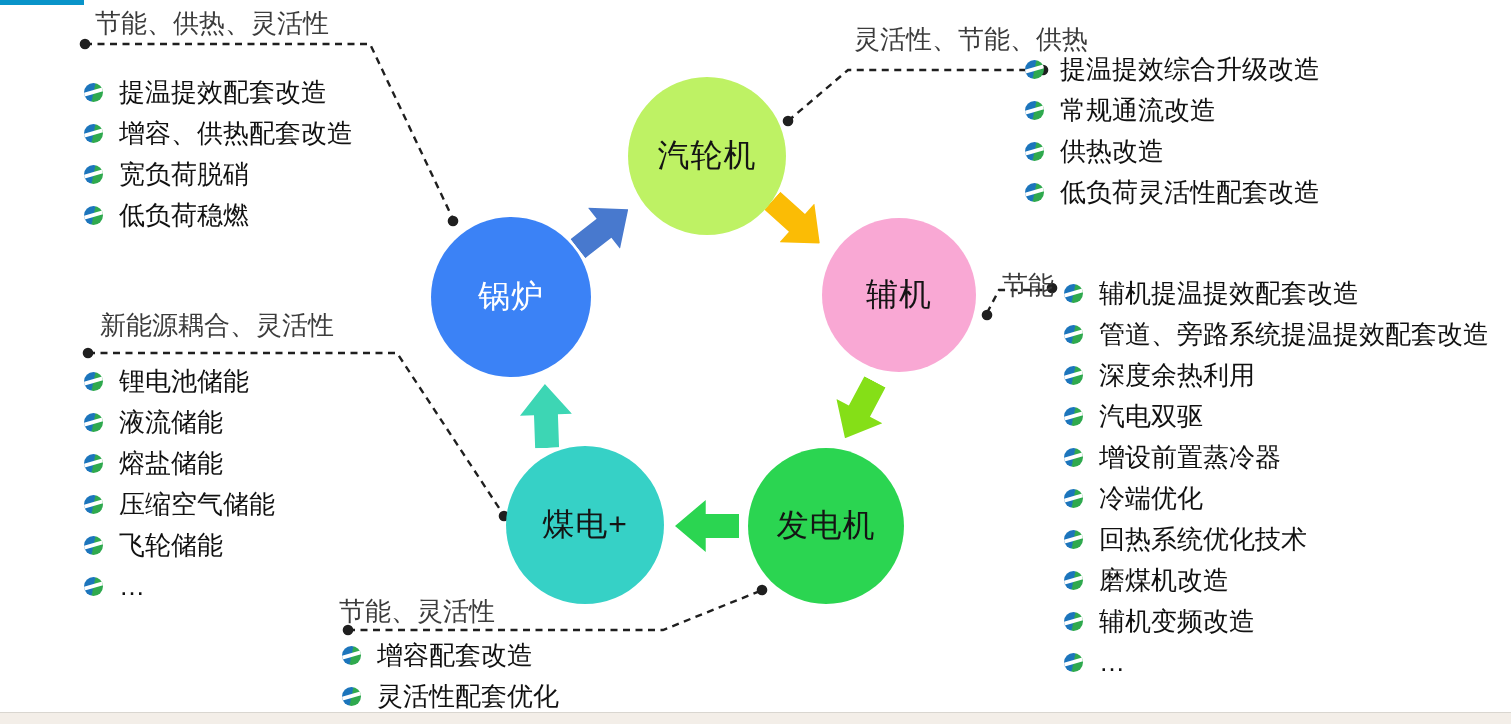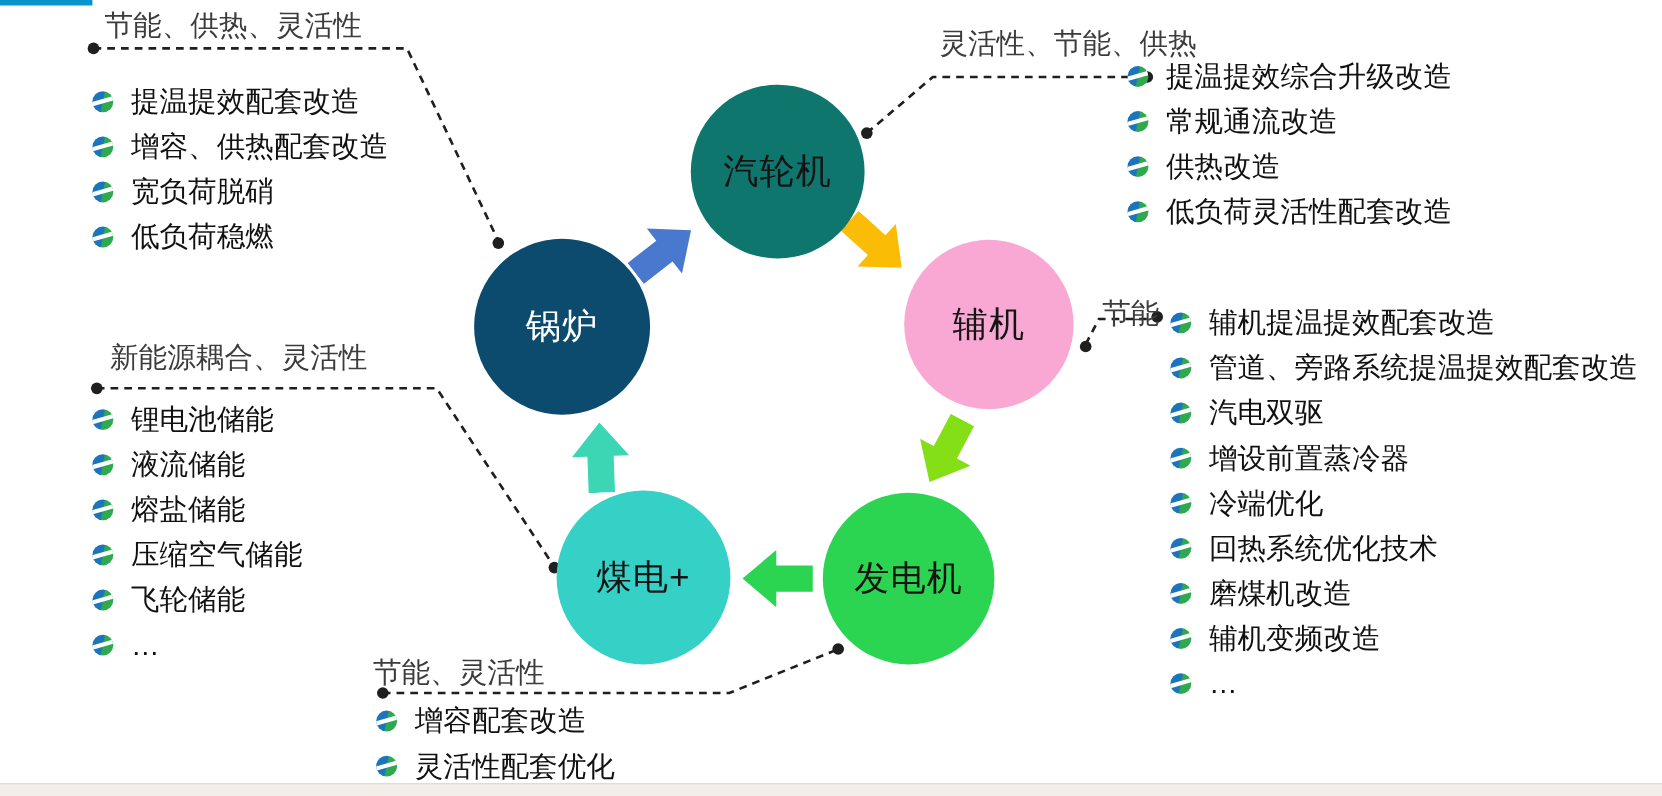--- a/index.html
+++ b/index.html
@@ -83,33 +83,33 @@
     <circle cx="348" cy="630" r="5.3" fill="#1F1F1F"></circle>
     <circle cx="762" cy="590" r="5.3" fill="#1F1F1F"></circle>
   </svg>
 
   <div class="barrow" id="arrow-boiler-to-turbine" style="background: rgb(72, 121, 206);"></div>
   <div class="barrow" id="arrow-turbine-to-aux" style="background: rgb(251, 188, 5);"></div>
   <div class="barrow" id="arrow-aux-to-generator" style="background: rgb(133, 223, 23);"></div>
   <div class="barrow" id="arrow-generator-to-coal" style="background: rgb(43, 213, 81);"></div>
   <div class="barrow" id="arrow-coal-to-boiler" style="background: rgb(61, 214, 180);"></div>
 
-  <div class="node" id="node-turbine" style="background: #0f766e;">
+  <div class="node" id="node-turbine" style="background: #bef264;">
       <span>汽轮机</span>
     </div>
   <div class="node" id="node-aux" style="background: #f9a8d4;">
       <span>辅机</span>
     </div>
   <div class="node" id="node-generator" style="background: rgb(43, 213, 81);">
       <span>发电机</span>
     </div>
   <div class="node" id="node-coal" style="background: rgb(54, 209, 198);">
       <span>煤电+</span>
     </div>
-  <div class="node" id="node-boiler" style="background: #0c4a6e;">
+  <div class="node" id="node-boiler" style="background: #3b82f6;">
       <span>锅炉</span>
     </div>
 
   <div class="gtitle" id="title-boiler">节能、供热、灵活性</div>
   <div class="gtitle" id="title-turbine">灵活性、节能、供热</div>
   <div class="gtitle" id="title-aux">节能</div>
   <div class="gtitle" id="title-coal">新能源耦合、灵活性</div>
   <div class="gtitle" id="title-generator">节能、灵活性</div>
 
   <ul class="glist" id="list-boiler">
@@ -163,20 +163,24 @@
       <li class="gitem">
         <span class="bullet-icon"></span>
         <span>辅机提温提效配套改造</span>
       </li>
 
       <li class="gitem">
         <span class="bullet-icon"></span>
         <span>管道、旁路系统提温提效配套改造</span>
       </li>
 
+      <li class="gitem">
+        <span class="bullet-icon"></span>
+        <span>深度余热利用</span>
+      </li>
 
       <li class="gitem">
         <span class="bullet-icon"></span>
         <span>汽电双驱</span>
       </li>
 
       <li class="gitem">
         <span class="bullet-icon"></span>
         <span>增设前置蒸冷器</span>
       </li>

